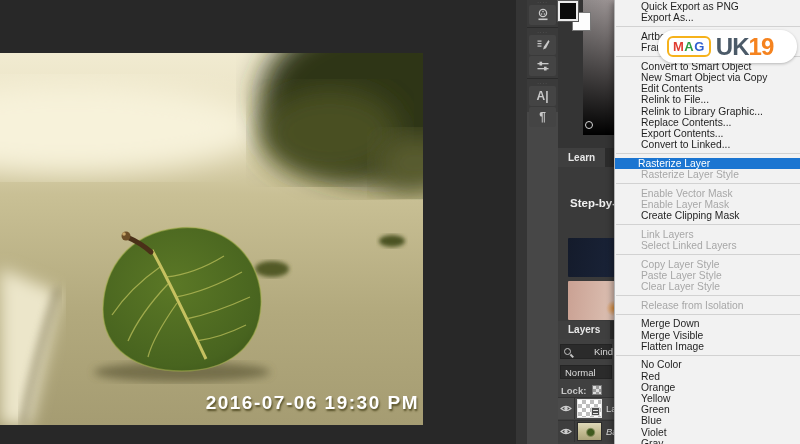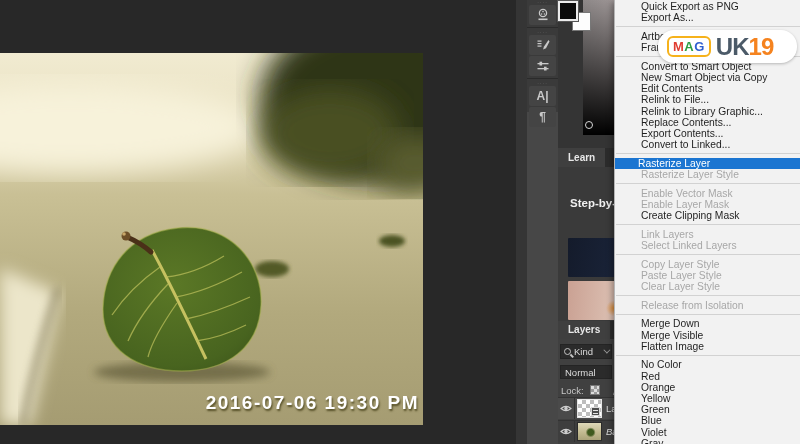--- a/index.html
+++ b/index.html
@@ -49,28 +49,28 @@
       linear-gradient(100deg, #141b2b 0%, #1f2b45 45%, #2a3a5c 75%, #16203a 100%); }
   .thumb2 { top:114px; background:
       radial-gradient(circle 8px at 20% 70%, #e0903a 0%, rgba(224,144,58,0) 100%),
       radial-gradient(circle 12px at 35% 55%, #c2566a 0%, rgba(194,86,106,0) 100%),
       radial-gradient(circle 14px at 60% 65%, #7d8f4b 0%, rgba(125,143,75,0) 100%),
       radial-gradient(circle 16px at 78% 35%, #e8cfc4 0%, rgba(232,207,196,0) 100%),
       linear-gradient(95deg, #caa193 0%, #e8d5c8 35%, #b7a98f 70%, #8e9b6b 100%); }
 
   .layers-body { position:absolute; left:0; top:339px; width:242px; height:105px; background:#404040; }
   .field { position:absolute; left:2px; width:52px; background:#2b2b2b; border:1px solid #242424;
-    color:#dcdcdc; font-size:9.5px; display:flex; align-items:center; }
+    color:#dcdcdc; font-size:9.5px; display:flex; align-items:center;gap:20px; }
   .kind-field { top:5px; height:15px; }
   .blend-field { top:26px; height:14px; }
   .lens { width:7px; height:7px; border:1.5px solid #c4c4c4; border-radius:50%; margin:0 3px 0 3px; position:relative; flex:0 0 auto; }
   .lens::after { content:''; position:absolute; width:4px; height:1.5px; background:#c4c4c4; transform:rotate(45deg); left:5px; top:6px; }
   .chev { margin-left:auto; margin-right:3px; width:5px; height:5px; border-right:1.5px solid #9a9a9a; border-bottom:1.5px solid #9a9a9a; transform:rotate(45deg) translateY(-2px); }
   .lock-row { position:absolute; left:3px; top:45px; height:12px; display:flex; align-items:center; color:#c6c6c6; font-size:9.5px; }
-  .lock-label { margin-right:6px; }
+  .lock-label { margin-right:6px;font-weight:bold; }
   .checker-sm { width:10px; height:10px; margin-right:8px;
     background-image:linear-gradient(45deg,#9a9a9a 25%,transparent 25%,transparent 75%,#9a9a9a 75%),
       linear-gradient(45deg,#9a9a9a 25%,#dcdcdc 25%,#dcdcdc 75%,#9a9a9a 75%);
     background-size:6px 6px; background-position:0 0,3px 3px; border:1px solid #777; }
   .layer-row { position:absolute; left:0; width:242px; height:22px; border-top:1px solid #333; display:flex; align-items:center; }
   .row1 { top:58px; background:#4a4a4a; }
   .row2 { top:81px; background:#3e3e3e; }
   .eye-cell { width:17px; border-right:1px solid #323232; display:flex; justify-content:center; align-items:center; height:100%; }
   .layer-thumb { width:25px; height:19px; margin-left:2px; flex:0 0 auto; position:relative; }
   .thumb-checker { border:1px solid #e6e6e6;

